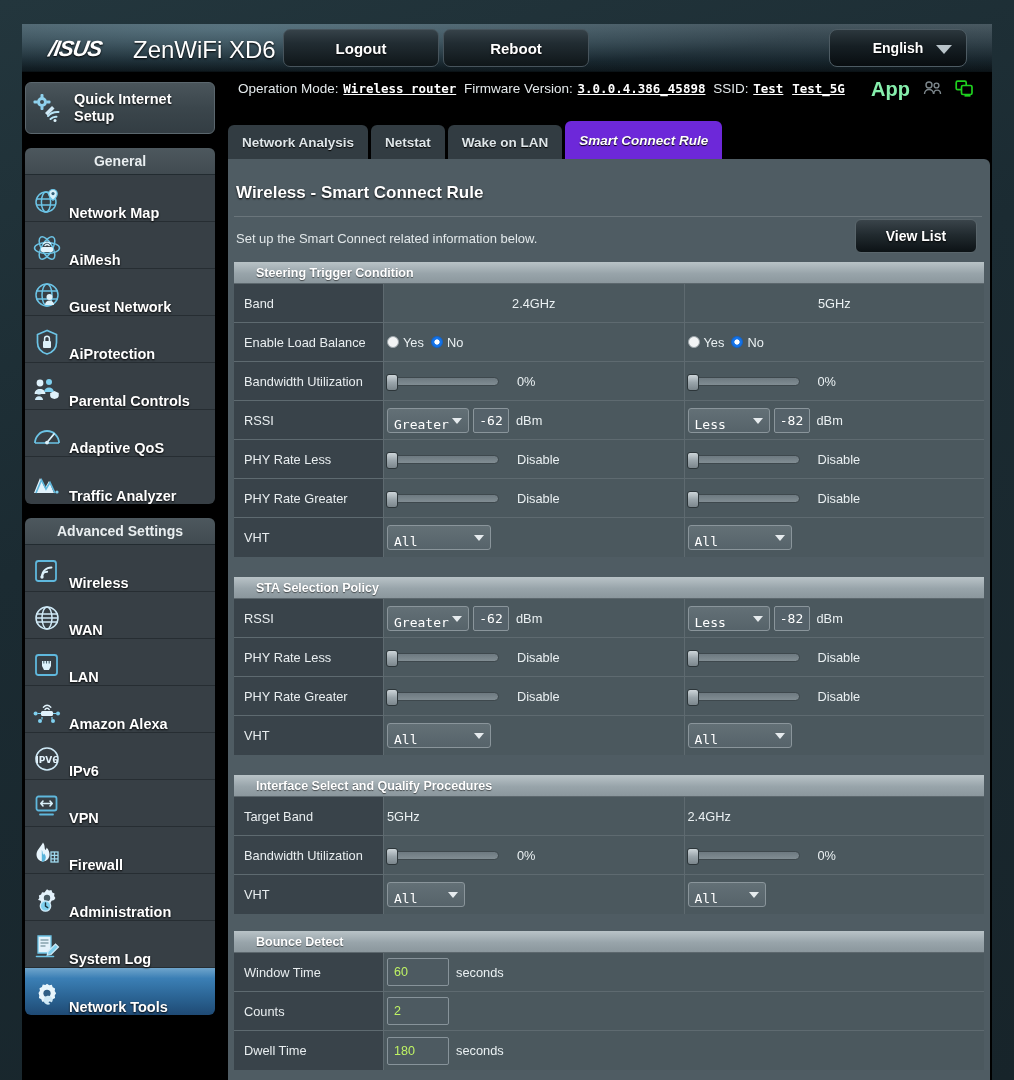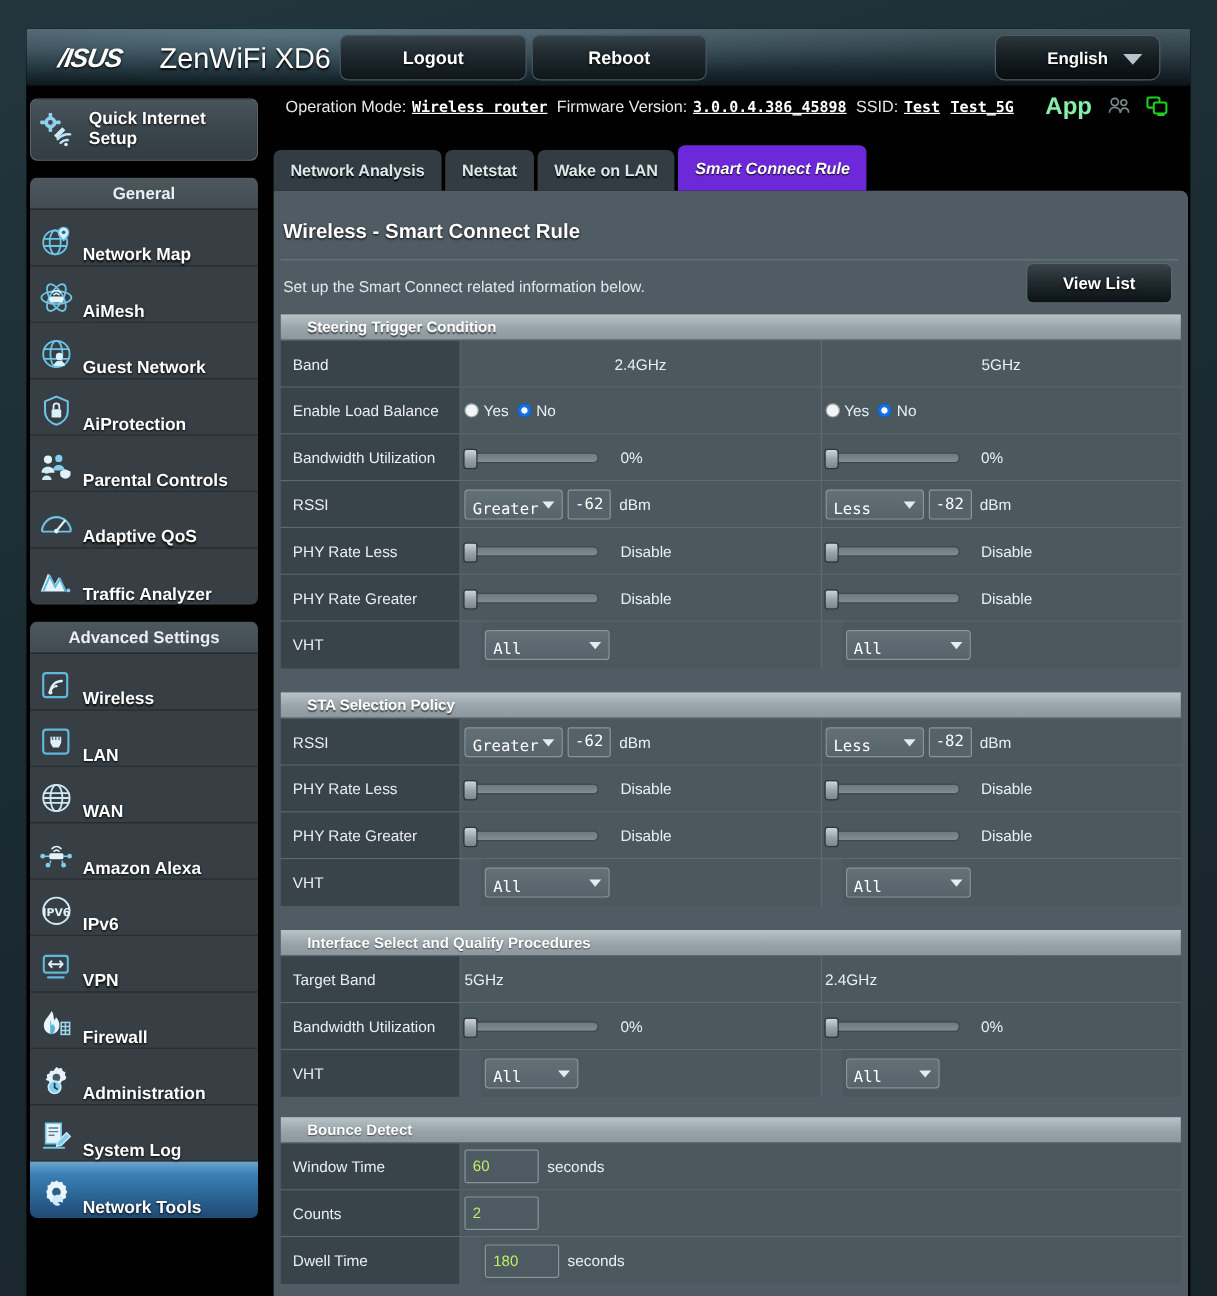--- a/index.html
+++ b/index.html
@@ -179,21 +179,21 @@
   .table { position: absolute; left: 6px; width: 750px; }
   .sec-head {
     height: 22px;
     background: linear-gradient(180deg,#b9c3c7 0%,#98a4aa 55%,#8b979d 100%);
     color: #fff; font-size: 12.5px; font-weight: bold;
     display: flex; align-items: center; padding-left: 22px;
     text-shadow: 0 1px 1px rgba(0,0,0,0.55);
     border-bottom: 1px solid #5c676d;
   }
   .row { display: flex; border-bottom: 1px solid #5e6a70; min-height: 39px; }
-  .row:last-child { border-bottom: none; gap: 17px; }
+  .row:last-child { border-bottom: none; }
   .cell-label {
     width: 150px; min-width: 150px;
     background: #39434a;
     color: #e9eef0; font-size: 12.8px;
     display: flex; align-items: center; padding-left: 10px;
     border-right: 1px solid #5e6a70;
   }
   .cell-val {
     flex: 1; background: #4b585e;
     display: flex; align-items: center; padding-left: 3px;
@@ -452,42 +452,42 @@
                   <path d="M8 18c0-2.9 2.2-5.2 5.2-5.2"></path>
               </g>
                 <circle cx="8" cy="18" r="1.7" fill="#dcf1fa"></circle>
             </svg>
           </div>
           <div class="label">Wireless</div>
         </div>
 
         <div class="menu-item">
           <div class="icon-box">
-            <svg width="26" height="24" viewBox="0 0 26 24">
-              <rect x="2" y="2" width="21" height="20" rx="2.5" fill="none" stroke="#5fb8dd" stroke-width="1.8"></rect>
-              <path d="M8 8h9v5l-2 4h-5l-2-4z" fill="#dcf1fa"></path>
-              <g stroke="#4b6670" stroke-width="1.1">
-                  <path d="M9.8 8v2.6M12.5 8v2.6M15.2 8v2.6"></path>
-                </g>
-            </svg>
-          </div>
-          <div class="label">LAN</div>
-        </div>
-
-        <div class="menu-item">
-          <div class="icon-box">
             <svg width="26" height="26" viewBox="0 0 26 26">
                 <g fill="none" stroke="#cfe9f6" stroke-width="1.5">
               <circle cx="13" cy="13" r="11"></circle>
                   <ellipse cx="13" cy="13" rx="5" ry="11"></ellipse>
                   <path d="M2.2 9h21.6M2.2 17h21.6M2 13h22"></path>
             </g>
               </svg>
           </div>
           <div class="label">WAN</div>
+        </div>
+
+        <div class="menu-item">
+          <div class="icon-box">
+            <svg width="26" height="24" viewBox="0 0 26 24">
+              <rect x="2" y="2" width="21" height="20" rx="2.5" fill="none" stroke="#5fb8dd" stroke-width="1.8"></rect>
+              <path d="M8 8h9v5l-2 4h-5l-2-4z" fill="#dcf1fa"></path>
+              <g stroke="#4b6670" stroke-width="1.1">
+                  <path d="M9.8 8v2.6M12.5 8v2.6M15.2 8v2.6"></path>
+                </g>
+            </svg>
+          </div>
+          <div class="label">LAN</div>
         </div>
 
         <div class="menu-item">
           <div class="icon-box">
             <svg width="28" height="24" viewBox="0 0 28 24">
               <rect x="8" y="11" width="12" height="5" rx="1.5" fill="#e1f2fb"></rect>
               <path d="M12 9.4c1.2-1.2 3-1.2 4.2 0M10.4 7.2c2.2-2.2 5.2-2.2 7.4 0" fill="none" stroke="#e1f2fb" stroke-width="1.4" stroke-linecap="round"></path>
               <g fill="#7fd0ef">
                   <circle cx="2.6" cy="13.5" r="2"></circle>
                   <circle cx="25" cy="13.5" r="2"></circle>

